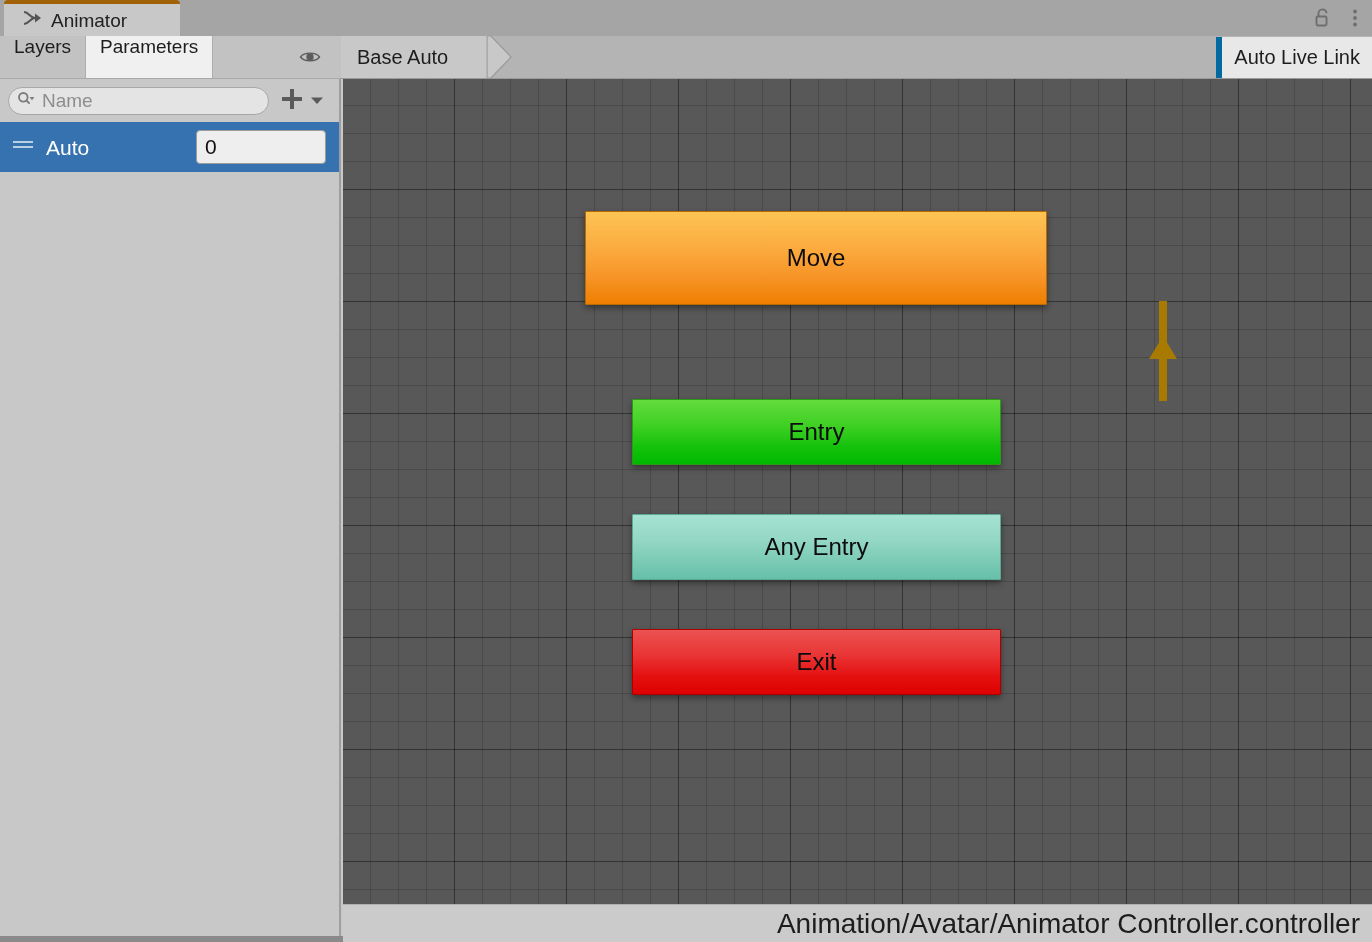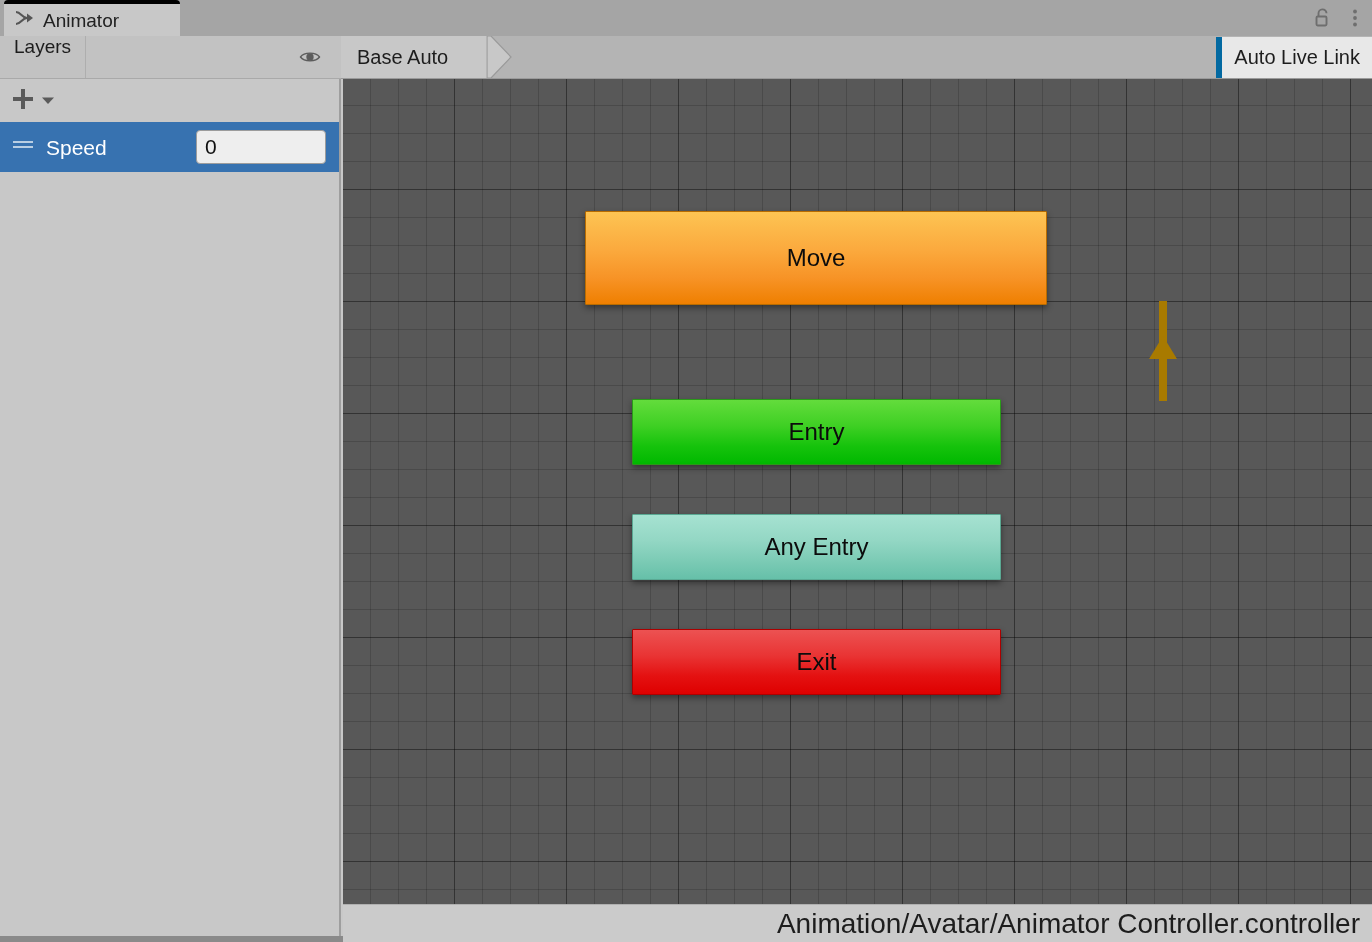--- a/index.html
+++ b/index.html
@@ -27,27 +27,27 @@
     position: absolute;
     left: 0; top: 0;
     width: 1372px; height: 36px;
     background: #a5a5a5;
   }
   .tab-active {
     position: absolute;
     left: 4px; top: 0;
     width: 176px; height: 36px;
     background: #c8c8c8;
-    border-top: 4px solid #000000;
+    border-top: 4px solid #a16207;
     box-sizing: border-box;
     border-top-left-radius: 4px;
     border-top-right-radius: 4px;
     display: flex;
     align-items: center;
-    padding-left: 10px;
+    padding-left: 18px;
     gap: 7px;
   }
   .tab-label {
     font-size: 19px;
     color: #222;
     line-height: 1;
     white-space: nowrap;
   }
   .tab-icon { display: block; }
   .win-tools {
@@ -317,20 +317,23 @@
       </span>
     </div>
   </div>
 
   <div class="subbar">
 
     <div class="leftbar-tabs">
       <div class="lt-tab">
         <span>Layers</span>
       </div>
+      <div class="lt-tab sel">
+        <span>Parameters</span>
+      </div>
       <div class="lt-spacer">
         <span class="icon-btn">
           <svg width="30" height="20" viewBox="0 0 30 20">
             <path d="M2,10 C7,3 23,3 28,10 C23,17 7,17 2,10 Z" fill="none" stroke="#5c5c5c" stroke-width="1.8"></path>
             <circle cx="15" cy="10" r="5" fill="#5c5c5c"></circle>
           </svg>
         </span>
       </div>
     </div>
 
@@ -344,20 +347,30 @@
         </svg>
       </span>
       <div class="livelink">
         <span>Auto Live Link</span>
       </div>
     </div>
   </div>
 
   <div class="leftpanel">
     <div class="search-row">
+      <div class="search-field">
+        <span>
+          <svg width="18" height="16" viewBox="0 0 18 16">
+            <circle cx="6.3" cy="6.3" r="4.3" fill="none" stroke="#7c7c7c" stroke-width="1.9"></circle>
+            <line x1="9.6" y1="9.6" x2="12.6" y2="12.6" stroke="#7c7c7c" stroke-width="2"></line>
+            <path d="M12.6,6 L17.4,6 L15,9.3 Z" fill="#7c7c7c"></path>
+          </svg>
+        </span>
+        <span class="search-ph">Name</span>
+      </div>
       <div class="plusbtn">
         <span>
           <svg width="26" height="26" viewBox="0 0 26 26">
             <rect x="11" y="3" width="4" height="20" fill="#5a5a5a"></rect>
             <rect x="3" y="11" width="20" height="4" fill="#5a5a5a"></rect>
           </svg>
         </span>
         <span>
           <svg width="16" height="12" viewBox="0 0 16 12">
             <path d="M2,3.5 L14,3.5 L8,10 Z" fill="#5a5a5a"></path>
@@ -366,21 +379,21 @@
       </div>
     </div>
 
     <div class="param-row">
       <span>
         <svg width="22" height="14" viewBox="0 0 22 14">
           <rect x="1" y="3" width="20" height="2" fill="#b9cfe4"></rect>
           <rect x="1" y="8" width="20" height="2" fill="#b9cfe4"></rect>
         </svg>
       </span>
-      <span class="param-name">Speed</span>
+      <span class="param-name">Auto</span>
       <span class="param-value">0</span>
     </div>
 
     <div class="param-list-rest"></div>
   </div>
 
   <div class="canvas">
 
     <span class="transition" style="left:800px; top:222px; width:40px; height:100px;">
       <svg width="40" height="100" viewBox="0 0 40 100">

